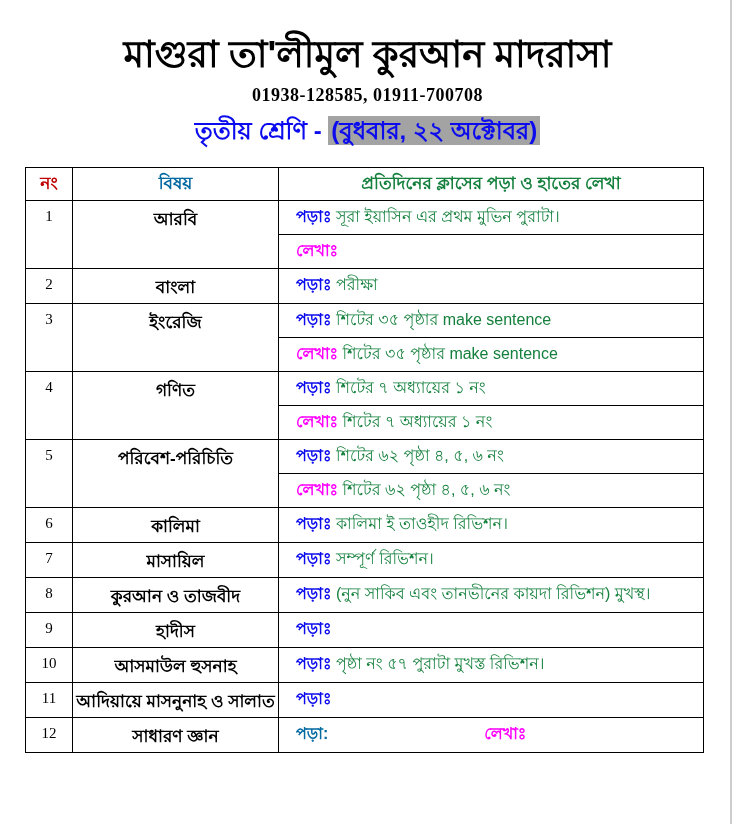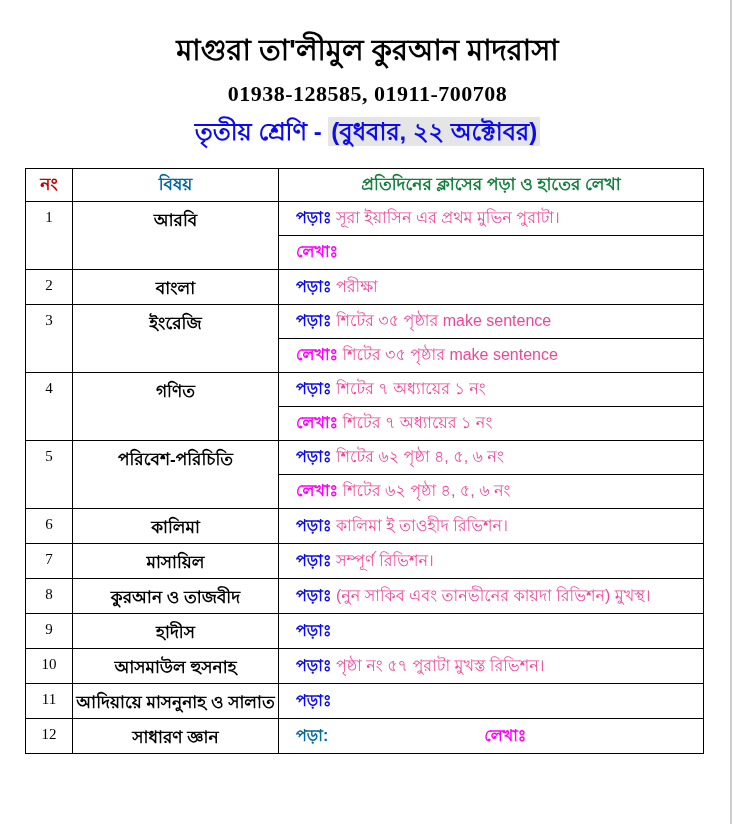--- a/index.html
+++ b/index.html
@@ -2,48 +2,48 @@
 <html><head>
 <meta charset="utf-8">
 <style>
   html,body{margin:0;padding:0;}
   body{
     width:735px;height:824px;background:#ffffff;position:relative;overflow:hidden;
     font-family:"Liberation Sans",sans-serif;color:#000;
   }
   .page-edge-right{position:absolute;top:0;right:3px;width:2px;height:824px;background:#cccccc;}
   .header{ text-align:center; padding-top:34px; }
-  .title{ font-size:29px; font-weight:bold; line-height:1.15; }
+  .title{ font-size:37px; font-weight:bold; line-height:1.15; }
   .subtitle{ font-size:16px; font-weight:bold; margin-top:11px; }
-  .phone{ font-size:22px; font-weight:bold; font-family:"Liberation Serif",serif; margin-top:14px; letter-spacing:.5px; }
+  .phone{ font-size:18px; font-weight:bold; font-family:"Liberation Serif",serif; margin-top:8px; letter-spacing:.5px; }
   .class-line{ font-size:24px; font-weight:bold; margin-top:6px; }
   .class-line .label{ }
   .class-line .date{ padding:1px 3px; }
 
   .table-wrap{ margin:15px 0 0 25px; }
   table{ border-collapse:collapse; table-layout:fixed; width:678px; }
   th,td{ border:1.5px solid #000; margin:0; }
   th{ font-size:17px; font-weight:bold; height:30px; text-align:center; }
   .cell-no{ width:47px; text-align:center; vertical-align:top; padding-top:7px;
             font-family:"Liberation Serif",serif; font-size:15px; }
   .cell-subject{ width:206px; text-align:center; vertical-align:top; padding-top:5px;
                  font-weight:bold; font-size:17px;margin-left:36px; }
   .cell-content{ width:425px; padding-left:6px; font-size:16px; height:31px; vertical-align:middle; }
   .lbl{ font-weight:bold;margin-left:11px; }
-  .line-text{ color:#ec4899; }
+  .line-text{ color:#15803d; }
   .spacer{ display:inline-block; width:145px; }
 </style>
 </head>
 <body>
 
 <div class="header">
   <div class="title">মাগুরা তা'লীমুল কুরআন মাদরাসা</div>
   <div class="phone">01938-128585, 01911-700708</div>
   <div class="class-line" style="color: rgb(11, 11, 238);">
-    <span class="label">তৃতীয় শ্রেণি - </span><span class="date" style="background: #e5e5e5;">(বুধবার, ২২ অক্টোবর)</span>
+    <span class="label">তৃতীয় শ্রেণি - </span><span class="date" style="background: #a3a3a3;">(বুধবার, ২২ অক্টোবর)</span>
   </div>
 </div>
 
 <div class="table-wrap">
   <table>
     <colgroup>
       <col style="width:47px">
         <col style="width:206px">
         <col style="width:425px">
     </colgroup>

